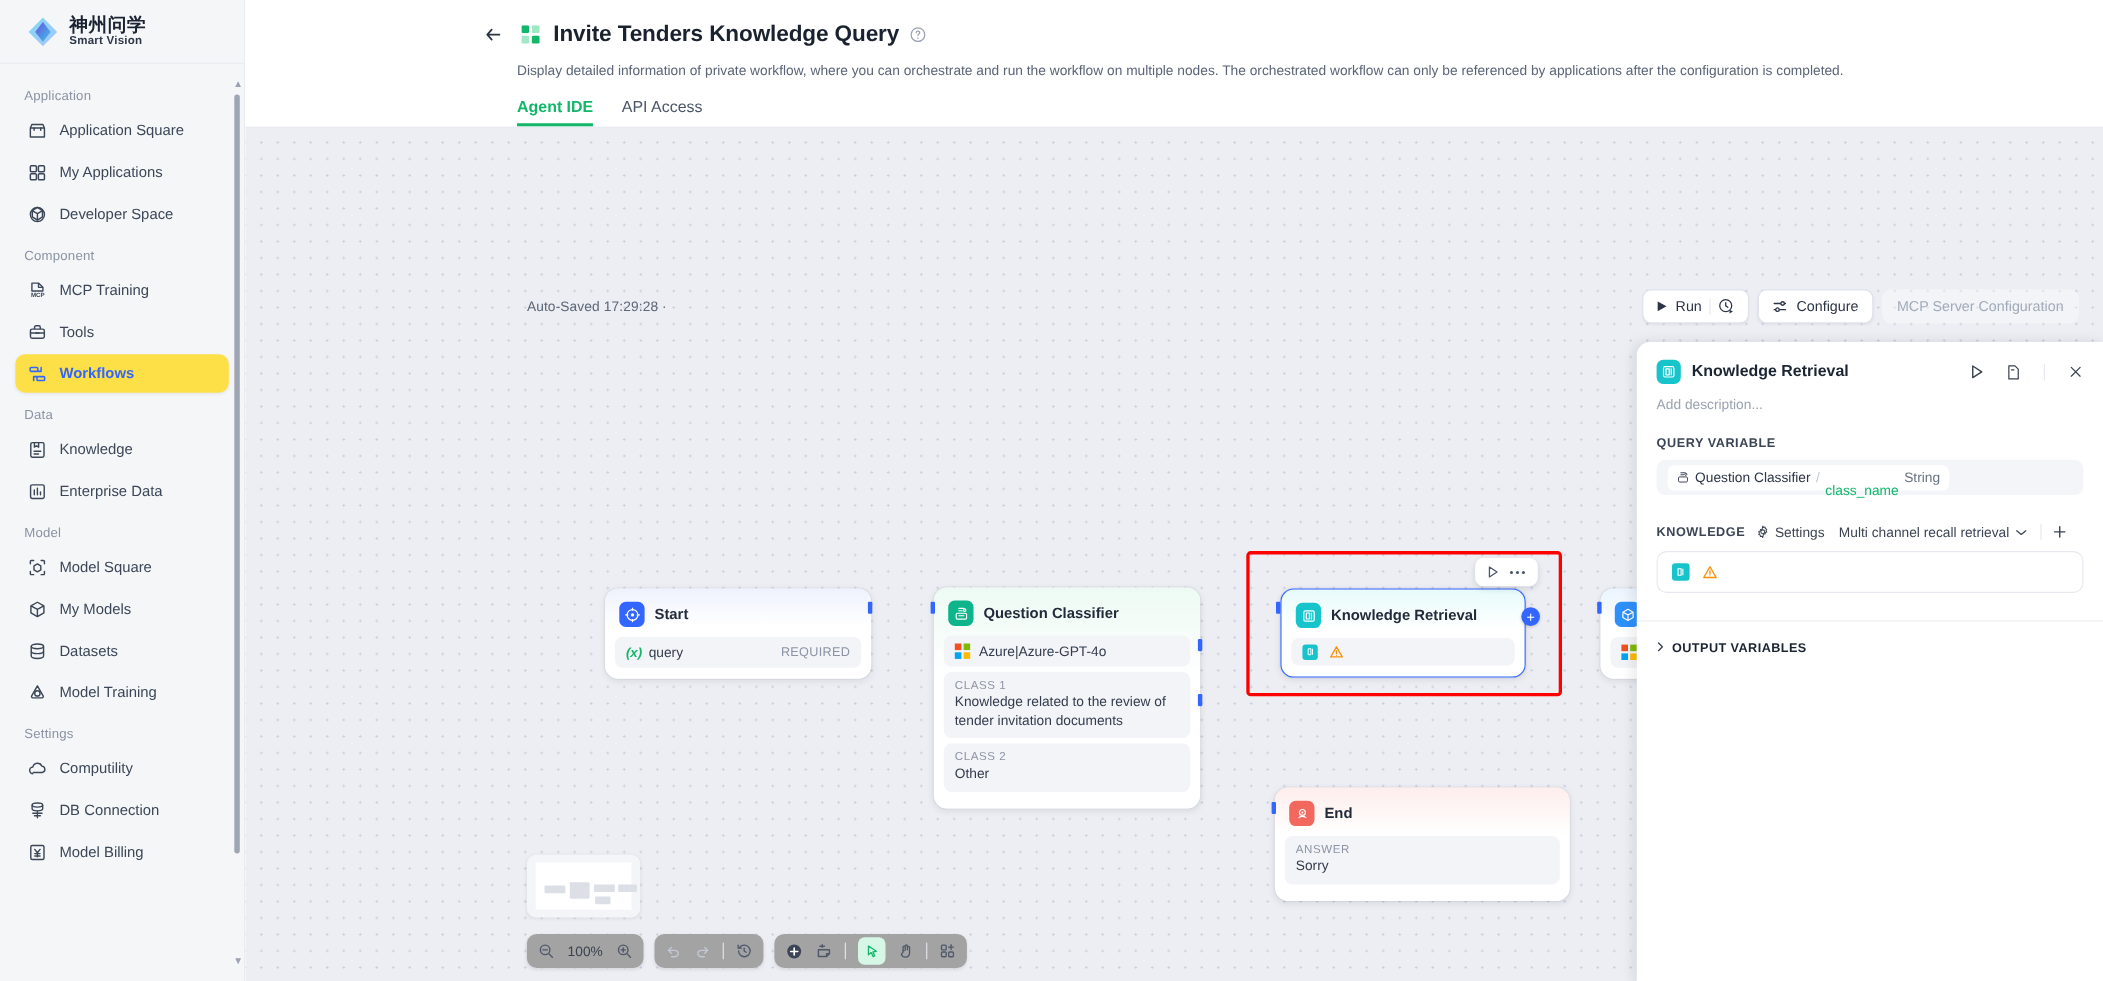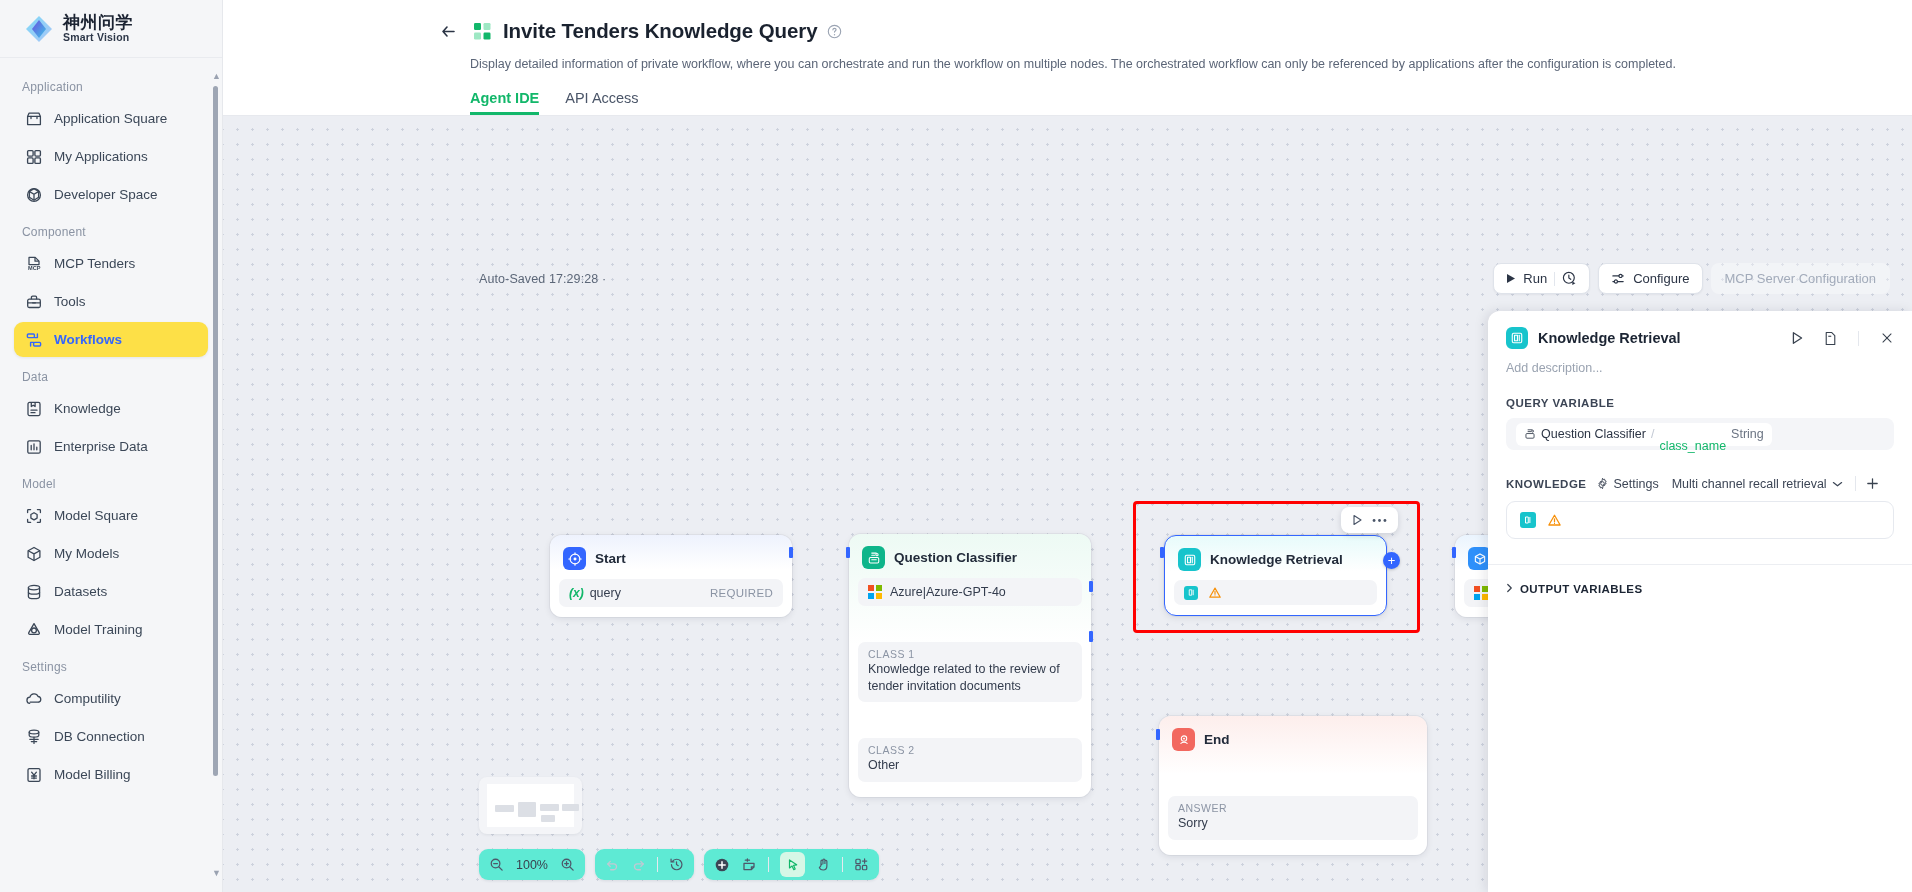--- a/index.html
+++ b/index.html
@@ -114,21 +114,21 @@
   .field {
     background: #f3f4f7; border-radius: 7px; padding: 7px 10px;
     display: flex; align-items: center; justify-content: space-between;
     font-size: 12.5px; color: #333c4d; margin-bottom: 5px;
   }
   .field:last-child { margin-bottom: 0; }
   .field-var { display: flex; align-items: center; gap: 6px; }
   .var-x { color: #12b76a; font-size: 12px; font-style: italic; font-weight: 700; }
   .tag-req { font-size: 11.5px; color: #8b94a4; letter-spacing: .3px; }
   .block {
-    background: #f3f4f7; border-radius: 7px; padding: 6px 10px 8px 10px; margin-bottom: 5px; margin-top: 36px;
+    background: #f3f4f7; border-radius: 7px; padding: 6px 10px 8px 10px; margin-bottom: 5px;
   }
   .block-label { font-size: 10.5px; color: #8b94a4; letter-spacing: .5px; margin-bottom: 1px; }
   .block-text { font-size: 12.5px; color: #333c4d; line-height: 16.5px; }
   .ms-logo { width: 14px; height: 14px; display: grid; grid-template-columns: 1fr 1fr; grid-gap: 1.5px; flex: 0 0 14px; }
   .ms-logo i { display:block; }
 
   #node-start { left: 327px; top: 420px; width: 242px; background: linear-gradient(180deg,#eef2fd 0%,#ffffff 42%); }
   #node-qc { left: 626px; top: 419px; width: 242px; background: linear-gradient(180deg,#edfaf4 0%,#ffffff 42%); }
   #node-kr { left: 941px; top: 420px; width: 223px; background: linear-gradient(180deg,#e7fbfb 0%,#ffffff 45%); border: 1.5px solid #3366ff; }
   #node-llm { left: 1232px; top: 420px; width: 245px; background: linear-gradient(180deg,#eaf4fe 0%,#ffffff 42%); }
@@ -158,21 +158,21 @@
   .minimap {
     position: absolute; left: 256px; bottom: 58px; width: 103px; height: 57px;
     background: #f4f5f8; border-radius: 8px; padding: 7px 8px; z-index: 6;
     box-shadow: 0 1px 3px rgba(16,24,40,.07);
   }
   .minimap-inner { background: #fff; width: 100%; height: 100%; position: relative; }
   .mm { position: absolute; background: #dcdfe5; border-radius: 1px; }
 
   .bottom-bar { position: absolute; left: 256px; bottom: 12px; display: flex; gap: 10px; z-index: 6; }
   .bgroup {
-    background: #5eead4; border-radius: 9px; height: 31px; display: flex; align-items: center;
+    background: #a3a3a3; border-radius: 9px; height: 31px; display: flex; align-items: center;
     padding: 0 10px; gap: 11px; box-shadow: 0 1px 3px rgba(16,24,40,.09);
   }
   .bgroup .bi { color: #4e586a; display: flex; align-items: center; cursor: pointer; }
   .bgroup .bi.dim { color: #c2c8d2; }
   .bgroup .zoomlabel { font-size: 12.5px; color: #39424f; min-width: 34px; text-align: center; }
   .bgroup .vsep { width: 1px; height: 15px; background: #e6e9ef; }
   .bgroup .bi.sel { background: #d6f7e6; border-radius: 6px; width: 25px; height: 25px; justify-content: center; color: #12b76a; }
 
   .react-flow-mark {
     position: absolute; right: 10px; bottom: 4px; font-size: 11px; color: #b6bcc8;
@@ -283,21 +283,21 @@
           </div>
           <div class="nav-group-label">Component</div>
           <div class="nav-item">
             <span class="ic">
               <svg width="18" height="18" viewBox="0 0 18 18" fill="none" stroke="currentColor" stroke-width="1.25" stroke-linejoin="round">
                 <path d="M4 2.4h6.2L14 6.1v3.4H4z"></path>
                 <path d="M10 2.4v3.8h3.9"></path>
                 <text x="3.1" y="15.4" font-size="5.6" fill="currentColor" stroke="none" font-family="sans-serif" font-weight="700">MCP</text>
               </svg>
             </span>
-            <span>MCP Tenders</span>
+            <span>MCP Training</span>
           </div>
           <div class="nav-item">
             <span class="ic">
               <svg width="18" height="18" viewBox="0 0 18 18" fill="none" stroke="currentColor" stroke-width="1.3" stroke-linejoin="round">
                 <rect x="2.7" y="6.2" width="12.6" height="8.3" rx="1.5"></rect>
                 <path d="M6.4 6.2V4.4c0-.7.6-1.2 1.2-1.2h2.8c.7 0 1.2.5 1.2 1.2v1.8"></path>
                 <path d="M2.7 9.8h12.6" stroke-linecap="round"></path>
                 <path d="M7.6 9.8h2.8" stroke-linecap="round"></path>
               </svg>
             </span>

